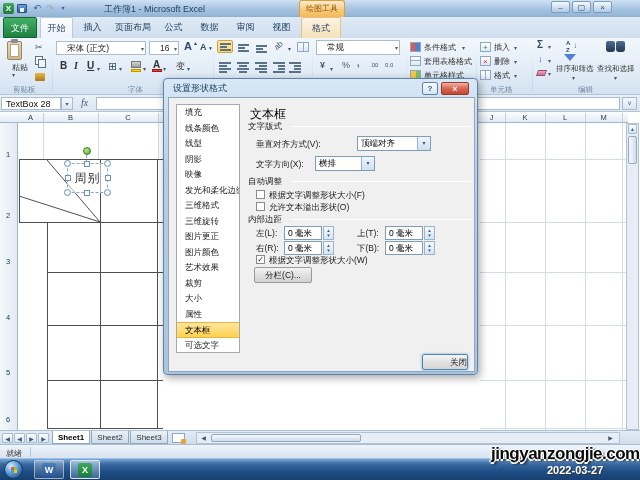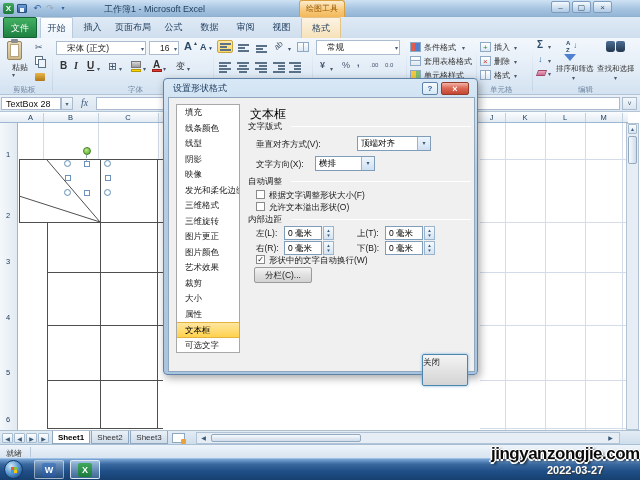--- a/index.html
+++ b/index.html
@@ -118,22 +118,22 @@
   .p-lbl{font-size:8.5px;color:#1a1a1a;}
   .p-combo{height:15px;background:#fff;border:1px solid #7f9db9;font-size:8.5px;line-height:13px;padding-left:3px;color:#000;}
   .p-combo .cbtn{position:absolute;right:0;top:0;width:13px;height:13px;background:linear-gradient(#eef5fc,#cfe0f2);
     border-left:1px solid #9ab4cd;font-size:6px;text-align:center;line-height:13px;color:#3a5a7a;}
   .p-field{width:38px;height:14px;background:#fff;border:1px solid #7f9db9;font-size:8.5px;line-height:12px;padding-left:3px;color:#000;}
   .p-spin{width:11px;height:14px;border:1px solid #9ab4cd;background:linear-gradient(#f4f9fd,#d6e4f1);}
   .p-spin i{position:absolute;left:0;width:9px;font-size:4.5px;line-height:6px;text-align:center;color:#3a5a7a;}
   .cb{width:9px;height:9px;background:#fff;border:1px solid #8a8a8a;font-size:8px;line-height:8px;color:#222;text-align:center;}
   .p-btn{height:16px;background:linear-gradient(#f4f4f4,#e0e0e0 50%,#d2d2d2);border:1px solid #9a9a9a;border-radius:2px;
     font-size:8.5px;text-align:center;color:#1a1a1a;line-height:14px;}
-  .dlg-ok{left:253px;top:256px;width:46px;height:32px;background:linear-gradient(#f4f4f4,#e3e3e3 50%,#d4d4d4);
-    border:1px solid #4d86ad;border-radius:2px;box-shadow:0 0 3px #7ab0dd;font-size:8.5px;text-align:left;line-height:14px;color:#1a1a1a;}
+  .dlg-ok{left:253px;top:256px;width:46px;height:16px;background:linear-gradient(#f4f4f4,#e3e3e3 50%,#d4d4d4);
+    border:1px solid #4d86ad;border-radius:2px;box-shadow:0 0 3px #7ab0dd;font-size:8.5px;text-align:right;line-height:14px;color:#1a1a1a;}
 
   
   .sheetbar{left:0;top:430px;width:640px;height:14px;background:linear-gradient(#e3ecf5,#cfdeec);border-top:1px solid #aebfd0;}
   .nav{top:2px;width:11px;height:10px;font-size:6px;text-align:center;line-height:10px;color:#3c5a78;
     background:linear-gradient(#fbfdff,#dce7f1);border:1px solid #a8bcd0;border-radius:1px;}
   .stab{top:0px;height:13px;font-size:8px;text-align:center;line-height:13px;border:1px solid #8fa8c0;border-top:none;color:#333;}
   .stab.on{background:#fff;font-weight:bold;color:#000;}
   .stab.off{background:linear-gradient(#e9f0f7,#cfdce9);}
   .newsheet{left:166px;top:2px;width:13px;height:10px;background:#fff;border:1px solid #8fa8c0;}
   .newsheet i{position:absolute;right:-2px;bottom:-2px;width:5px;height:5px;background:#e8a33d;border-radius:1px;}
@@ -452,20 +452,23 @@
         <line x1="47.5" y1="222" x2="47.5" y2="428"></line>
       <line x1="100.5" y1="159" x2="100.5" y2="428"></line>
         <line x1="157.5" y1="159" x2="157.5" y2="428"></line>
     </g>
     <g stroke="#4f4f4f" stroke-width="1" shape-rendering="auto">
       <line x1="47" y1="160" x2="100" y2="222"></line>
         <line x1="19" y1="196" x2="100" y2="222"></line>
     </g>
   </svg>
 
+  <div class="shape-box">
+    <div class="shape-txt txt">周别</div>
+  </div>
   <div class="h-line"></div>
   <div class="h-rot"></div>
   <div class="h-c" style="left:64px;top:160px"></div>
   <div class="h-c" style="left:104px;top:160px"></div>
   <div class="h-c" style="left:64px;top:189px"></div>
   <div class="h-c" style="left:104px;top:189px"></div>
   <div class="h-s" style="left:84px;top:161px"></div>
   <div class="h-s" style="left:65px;top:175px"></div>
   <div class="h-s" style="left:105px;top:175px"></div>
   <div class="h-s" style="left:84px;top:190px"></div>
@@ -541,21 +544,21 @@
             <i style="top:6px">▼</i>
           </div>
         <div class="p-lbl txt" style="left:110px;top:141px">下(B):</div>
         <div class="p-field txt" style="left:138px;top:139px">0 毫米</div>
         <div class="p-spin" style="left:177px;top:139px">
             <i style="top:1px">▲</i>
             <i style="top:6px">▼</i>
           </div>
 
         <div class="cb" style="left:9px;top:153px">✓</div>
-        <div class="p-lbl txt" style="left:22px;top:153px">形状中的文字自动换行(W)</div>
+        <div class="p-lbl txt" style="left:22px;top:153px">根据文字调整形状大小(W)</div>
         <div class="p-btn" style="left:7px;top:165px;width:58px">分栏(C)...</div>
       </div>
       <div class="dlg-ok">关闭</div>
     </div>
   </div>
 
   <div class="sheetbar">
     <div class="nav" style="left:2px">◀</div>
     <div class="nav" style="left:14px">◀</div>
     <div class="nav" style="left:26px">▶</div>

